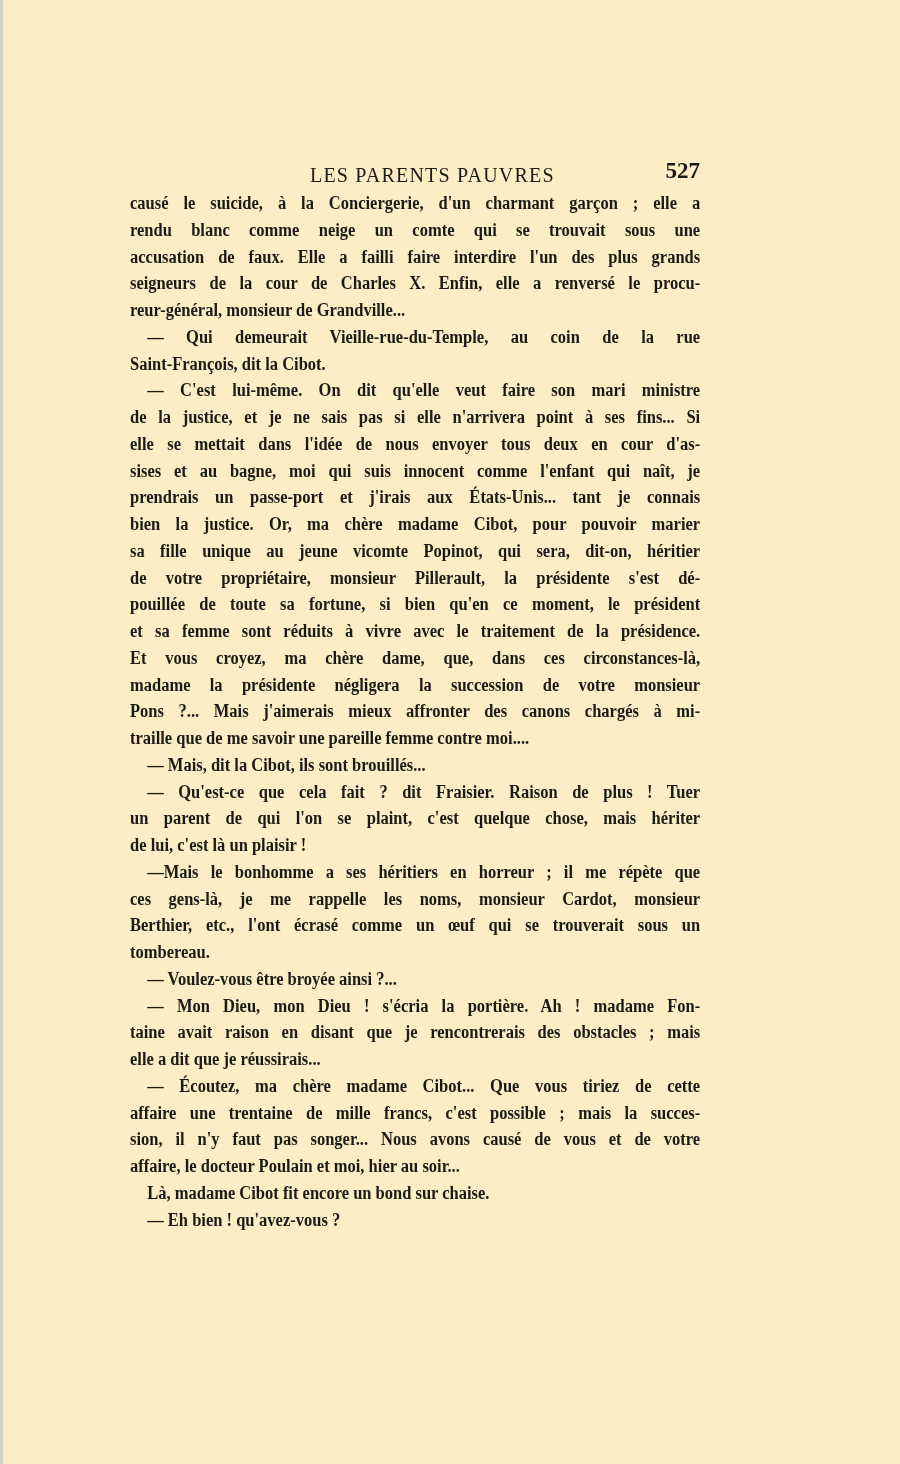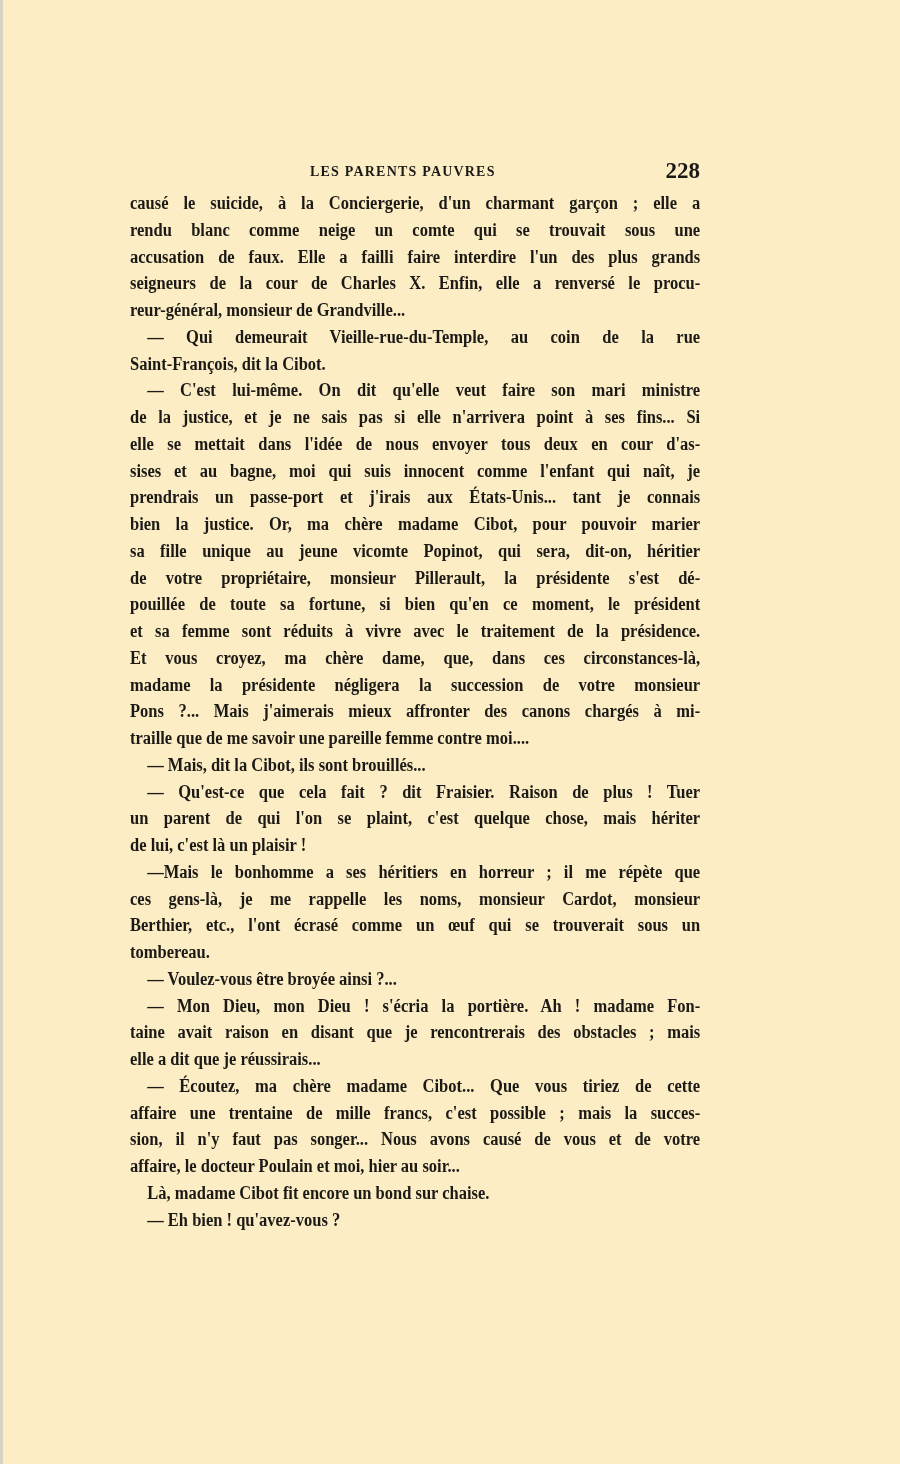--- a/index.html
+++ b/index.html
@@ -28,24 +28,24 @@
       width: 570px;
     }
     .running-head {
       position: relative;
       height: 32px;
     }
     .running-title {
       position: absolute;
       left: 180px;
       top: 6px;
-      font-size: 14px;
+      font-size: 20px;
       letter-spacing: 1.2px;
       font-variant: small-caps;
-      font-weight: bold;
+      font-weight: normal;
     }
     .page-number {
       position: absolute;
       right: 0;
       top: 0;
       font-size: 23px;
       font-weight: bold;
     }
     .body-text {
       font-size: 19.2px;
@@ -70,21 +70,21 @@
     }
   </style>
 </head>
 <body>
 
 <div class="left-edge"></div>
 
 <div class="page">
   <div class="running-head">
     <span class="running-title">LES PARENTS PAUVRES</span>
-    <span class="page-number">228</span>
+    <span class="page-number">527</span>
   </div>
 
   <div class="body-text">
 
     <span class="line">causé le suicide, à la Conciergerie, d'un charmant garçon ; elle a</span>
     <span class="line">rendu blanc comme neige un comte qui se trouvait sous une</span>
     <span class="line">accusation de faux. Elle a failli faire interdire l'un des plus grands</span>
     <span class="line">seigneurs de la cour de Charles X. Enfin, elle a renversé le procu-</span>
     <span class="line last">reur-général, monsieur de Grandville...</span>
 

